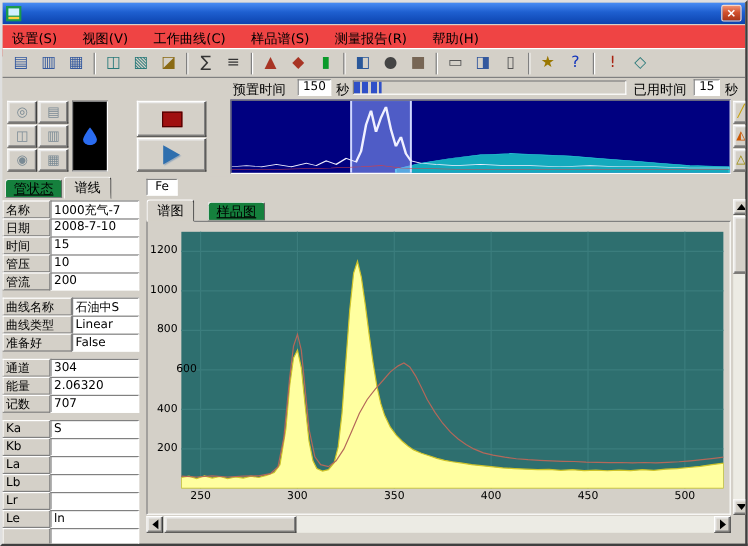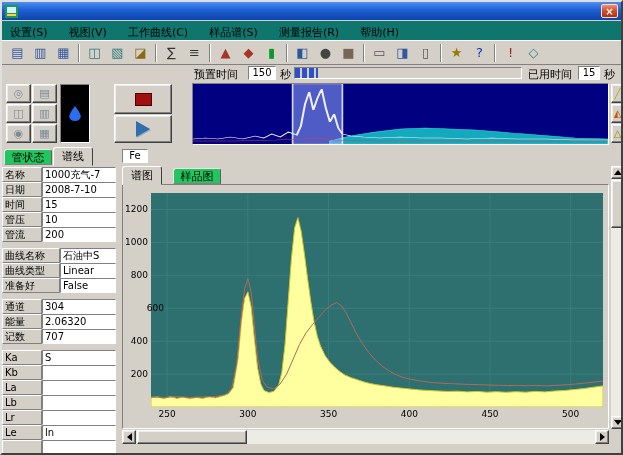--- a/index.html
+++ b/index.html
@@ -7,21 +7,21 @@
   body { position:relative; background:#d4d0c8; border:2px solid; border-color:#dfdfdf #404040 #404040 #dfdfdf; }
   .abs { position:absolute; }
   .sunken { border:1px solid; border-color:#808080 #fff #fff #808080; }
   .b3d { background:#d4d0c8; border:1px solid; border-color:#fff #404040 #404040 #fff; box-shadow:inset -1px -1px 0 #808080, inset 1px 1px 0 #ececec; }
 
   .titlebar { left:0; top:0; width:619px; height:18px; background:linear-gradient(180deg,#4a8ef5 0%,#1e5fd0 45%,#0c43ae 100%); display:flex; align-items:center; padding:0 3px; }
   .title-text { color:#fff; font-size:11px; font-weight:bold; margin-left:4px; letter-spacing:.5px; white-space:nowrap; }
   .app-icon { width:13px; height:13px; display:inline-flex; }
   .close-btn { position:absolute; right:3px; top:2px; width:17px; height:14px; background:linear-gradient(180deg,#f09070,#d2512e 45%,#a83418); border:1px solid #f8d8c8; color:#fff; font-size:10px; font-weight:bold; display:flex; align-items:center; justify-content:center; border-radius:2px; }
 
-  .menubar { left:0; top:19px; width:619px; height:26px; background:#0f766e; border-bottom:1px solid #aca899; }
+  .menubar { left:0; top:19px; width:619px; height:26px; background:#ef4444; border-bottom:1px solid #aca899; }
   .mitem { display:inline-block; padding:2px 8px 0 8px; font-size:11px; color:#000; height:17px; }
 
   .toolbar { left:0; top:38px; width:619px; height:25px; background:#d4d0c8; border-top:1px solid #fff; border-bottom:1px solid #808080; display:flex; align-items:center; padding-left:4px; }
   .tbtn { display:inline-flex; align-items:center; justify-content:center; width:23px; height:21px; border:1px solid transparent; }
   .tglyph { font-size:13px; line-height:1; }
   .tsep { display:inline-block; width:2px; height:18px; margin:0 3px; border-left:1px solid #808080; border-right:1px solid #fff; }
 
   .timebar { left:0; top:63px; width:619px; height:17px; background:#d4d0c8; }
   .tb-label { position:absolute; font-size:11px; top:2px; white-space:nowrap; }
   .tb-value { position:absolute; top:1px; height:14px; background:#fff; border:1px solid; border-color:#808080 #fff #fff #808080; font-size:10px; text-align:center; line-height:12px; }
@@ -31,21 +31,21 @@
   .cbtn { display:flex; align-items:center; justify-content:center; }
   .cglyph { font-size:11px; color:#7a8a94; line-height:1; }
   .display { display:flex; align-items:center; justify-content:center; }
   .stopsq { width:17px; height:13px; background:#a01010; border:1px solid #500000; display:inline-block; }
   .playtri { width:0; height:0; border-left:14px solid #2f6fae; border-top:8px solid transparent; border-bottom:8px solid transparent; filter:drop-shadow(1px 1px 0 #9ab); }
   .sidebtn { display:flex; align-items:center; justify-content:center; }
   .sideglyph { font-size:10px; line-height:1; }
   .sidebtn:nth-of-type(1) .sideglyph { color:#c8a000; }
 
   .tab { background:#d4d0c8; border:1px solid; border-color:#fff #404040 #d4d0c8 #fff; border-radius:3px 3px 0 0; font-size:11px; display:flex; align-items:center; justify-content:center; }
-  .tab.inactive { background:#22c55e; border-color:#e8e8e8 #606060 #808080 #e8e8e8; }
+  .tab.inactive { background:#15803d; border-color:#e8e8e8 #606060 #808080 #e8e8e8;text-decoration:underline; }
   .tab.front { z-index:3; }
 
   .fe-box { position:absolute; background:#fff; border:1px solid; border-color:#808080 #fff #fff #808080; font-size:10px; text-align:center; line-height:12px; }
 
   .trow { position:absolute; display:flex; height:15px; }
   .tl { background:#d4d0c8; border:1px solid; border-color:#fff #808080 #808080 #fff; font-size:10px; padding:0 2px; display:flex; align-items:center; white-space:nowrap; overflow:hidden; }
   .tv { background:#fff; border:1px solid; border-color:#808080 #fff #fff #808080; font-size:10px; padding:0 2px; display:flex; align-items:center; white-space:nowrap; overflow:hidden; }
 
   .chart-panel { background:#d4d0c8; border:1px solid; border-color:#808080 #fff #fff #808080; }
   .ytick { position:absolute; left:0; width:25px; text-align:right; font-size:9px; color:#000; }

